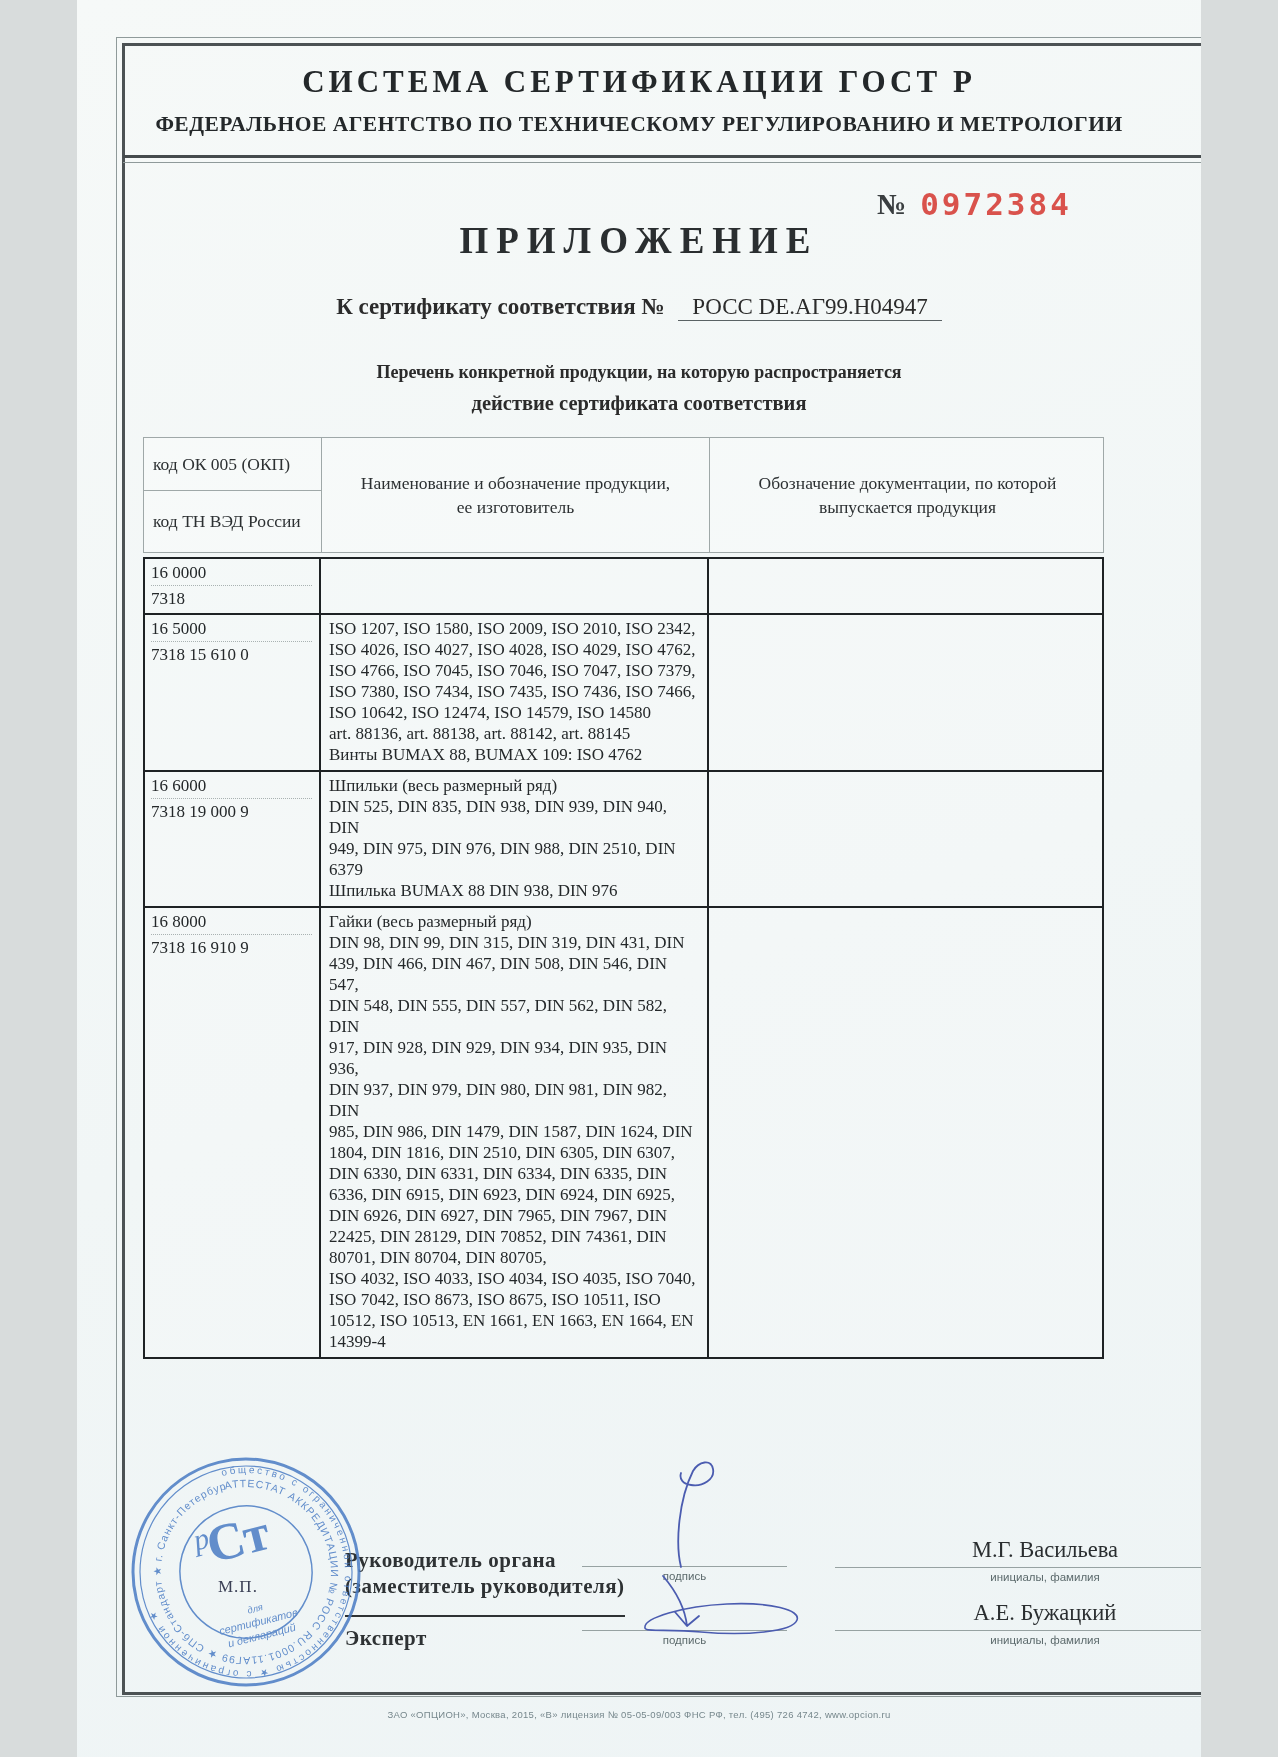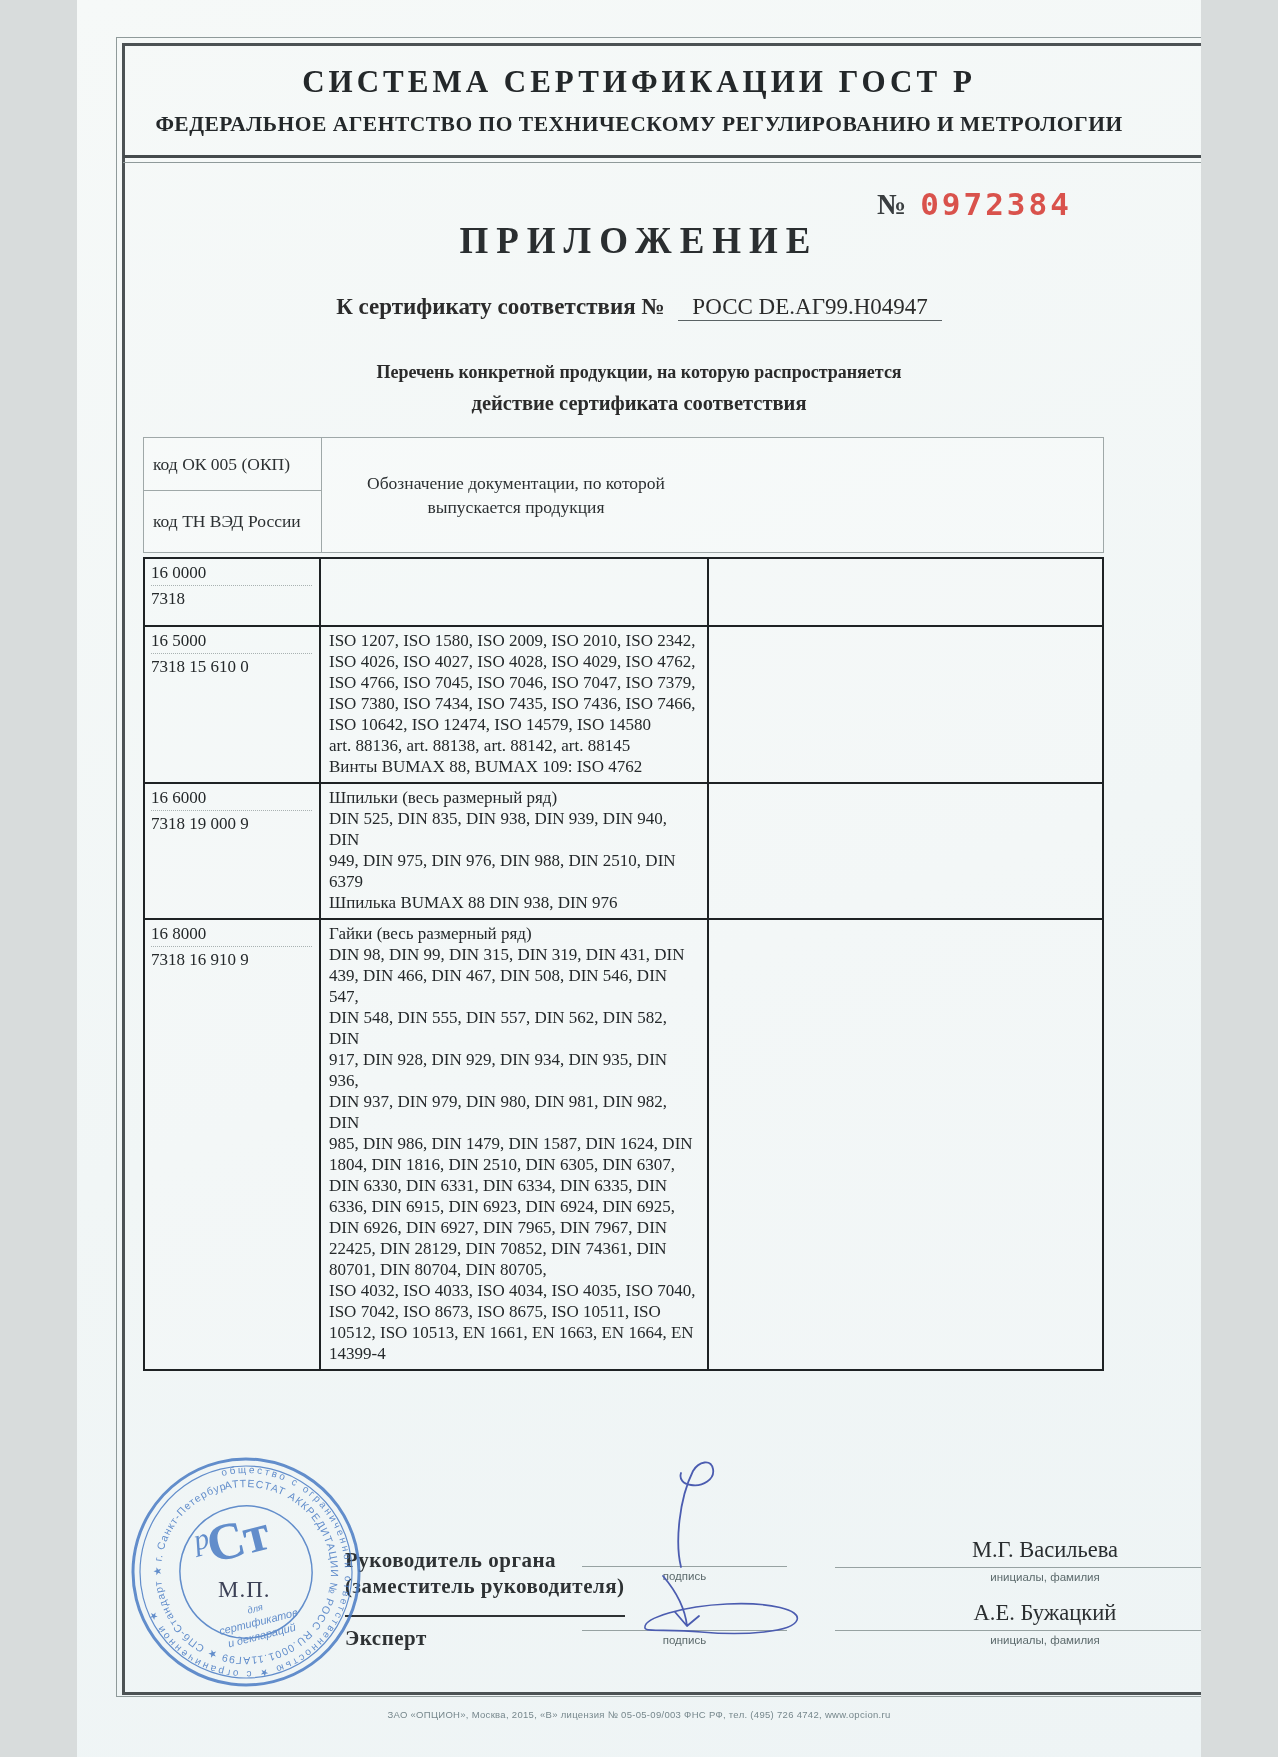--- a/index.html
+++ b/index.html
@@ -45,38 +45,38 @@
   .hcol1{border-right:1px solid #9fa8a8;display:flex;flex-direction:column;}
   .hcol1 .top{flex:0 0 52px;border-bottom:1px solid #9fa8a8;display:flex;align-items:center;padding-left:9px;}
   .hcol1 .bot{flex:1;display:flex;align-items:center;padding-left:9px;}
   .hcol2{border-right:1px solid #9fa8a8;display:flex;align-items:center;justify-content:center;text-align:center;padding:0 38px;line-height:24px;}
   .hcol3{display:flex;align-items:center;justify-content:center;text-align:center;padding:0 30px;line-height:24px;}
 
   .tbody{border:2px solid #1e2224;box-sizing:border-box;margin-top:4px;background:rgba(255,255,255,0.15);}
   .trow{display:grid;grid-template-columns:176px 388px auto;border-bottom:2px solid #1e2224;}
   .trow:last-child{border-bottom:none;}
   .cell{box-sizing:border-box;font-size:17px;line-height:21px;color:#24282a;}
-  .c1{border-right:2px solid #1e2224;padding:3px 5px 16px 6px;}
+  .c1{border-right:2px solid #1e2224;padding:3px 5px 4px 6px;}
   .c2{border-right:2px solid #1e2224;padding:3px 8px 5px 8px;white-space:pre-line;}
   .c3{padding:3px 8px;}
   .okp{border-bottom:1.5px dotted #a9b2b2;padding-bottom:2px;margin-bottom:2px;margin-right:2px;}
 
   
   .role{position:absolute;font-size:21px;font-weight:700;color:#2e3234;letter-spacing:0.5px;}
   .role-underline{border-bottom:2.5px solid #2e3234;padding-bottom:17px;}
   .sigline{position:absolute;border-top:1.5px solid #97a2a2;}
   .caption{position:absolute;font-family:"Liberation Sans", sans-serif;font-size:11.5px;color:#5c6a6c;text-align:center;}
   .fio{position:absolute;text-align:center;font-size:22.5px;color:#2a2e30;}
 
   .footer{position:absolute;left:0;right:0;top:1709px;text-align:center;
     font-family:"Liberation Sans", sans-serif;font-size:9.5px;color:#76878c;letter-spacing:0.3px;}
 
   .stamp{position:absolute;left:40px;top:1443px;width:258px;height:258px;
     transform:rotate(-14deg);opacity:0.85;}
-  .mp{position:absolute;left:141px;top:1577px;font-size:23px;color:#3c4156;letter-spacing:1px;}
+  .mp{position:absolute;left:141px;top:1577px;font-size:17px;color:#3c4156;letter-spacing:1px;}
 
   .sig-svg{position:absolute;}
 </style>
 </head>
 <body>
 
 <div class="page">
 
   <div class="frame-outer"></div>
   <div class="frame-inner"></div>
@@ -100,20 +100,21 @@
 
   <div class="desc1">Перечень конкретной продукции,  на которую распространяется</div>
   <div class="desc2">действие сертификата соответствия</div>
 
   <div class="tbl">
     <div class="thead">
       <div class="hc hcol1">
         <div class="top">код ОК 005 (ОКП)</div>
         <div class="bot">код ТН ВЭД России</div>
       </div>
+      <div class="hc hcol2">Наименование и обозначение продукции, ее изготовитель</div>
       <div class="hc hcol3">Обозначение документации, по которой выпускается продукция</div>
     </div>
     <div class="tbody">
         <div class="trow">
           <div class="cell c1">
             <div class="okp">16 0000</div>
             <div>7318</div>
           </div>
           <div class="cell c2"></div>
           <div class="cell c3"></div>

